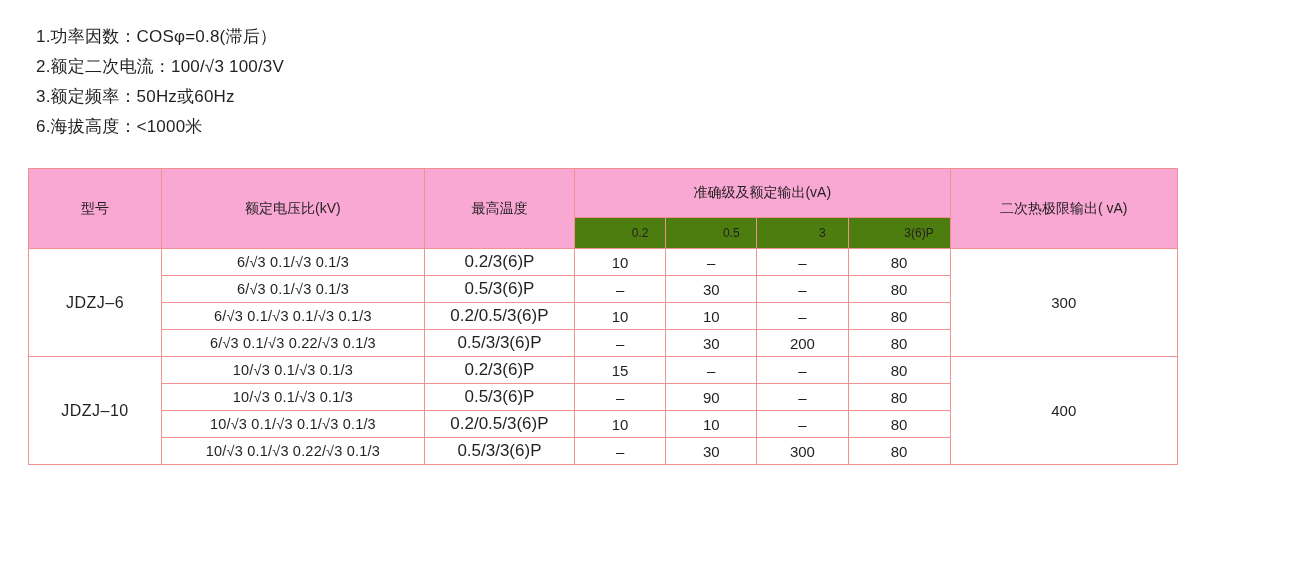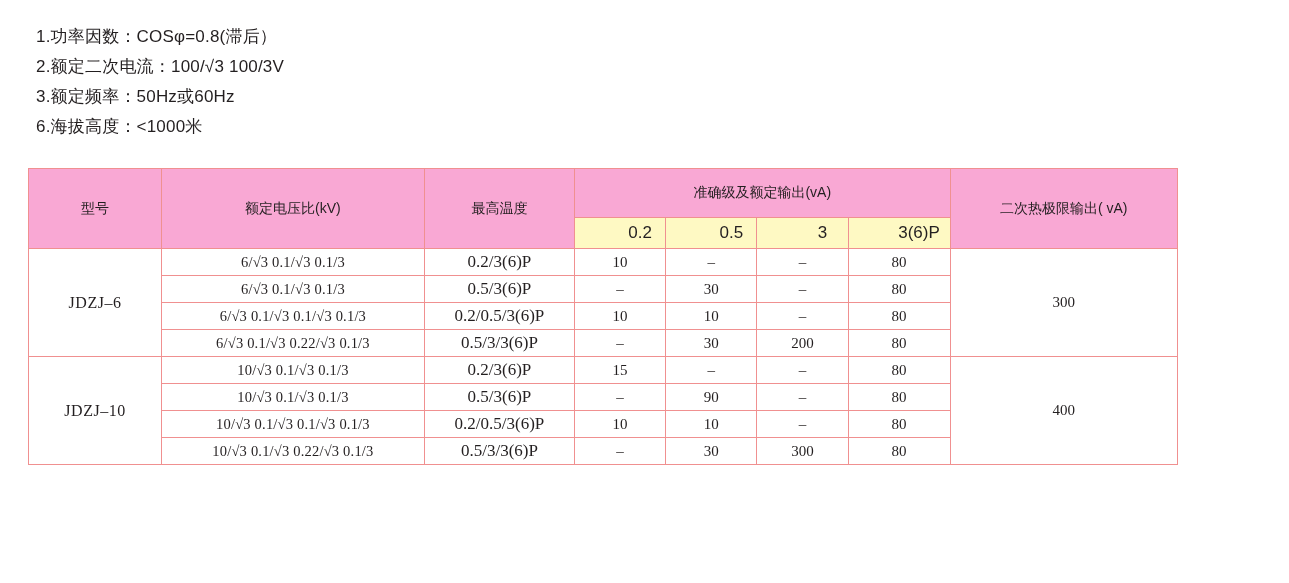--- a/index.html
+++ b/index.html
@@ -47,33 +47,32 @@
     padding: 0;
     color: #231f20;
     font-weight: normal;
   }
   thead th {
     background: #f9a8d4;
     color: #3a3a3a;
     font-size: 14px;
   }
   thead th.sub {
-    background: #fef9c3;
-    font-size: 17px;
+    background: #4d7c0f;
+    font-size: 12px;
     height: 30px;
     padding-left: 40px;
   }
   thead tr.r1 th {
     height: 48px;
   }
   tbody td {
     height: 26px;
     font-size: 15px;
     background: #ffffff;
-    font-family: Liberation Serif, serif;
   }
   td.model {
     font-size: 16px;
     letter-spacing: 0.5px;
   }
   td.ratio {
     font-size: 14.5px;
     letter-spacing: 0.2px;
   }
   td.klass {

